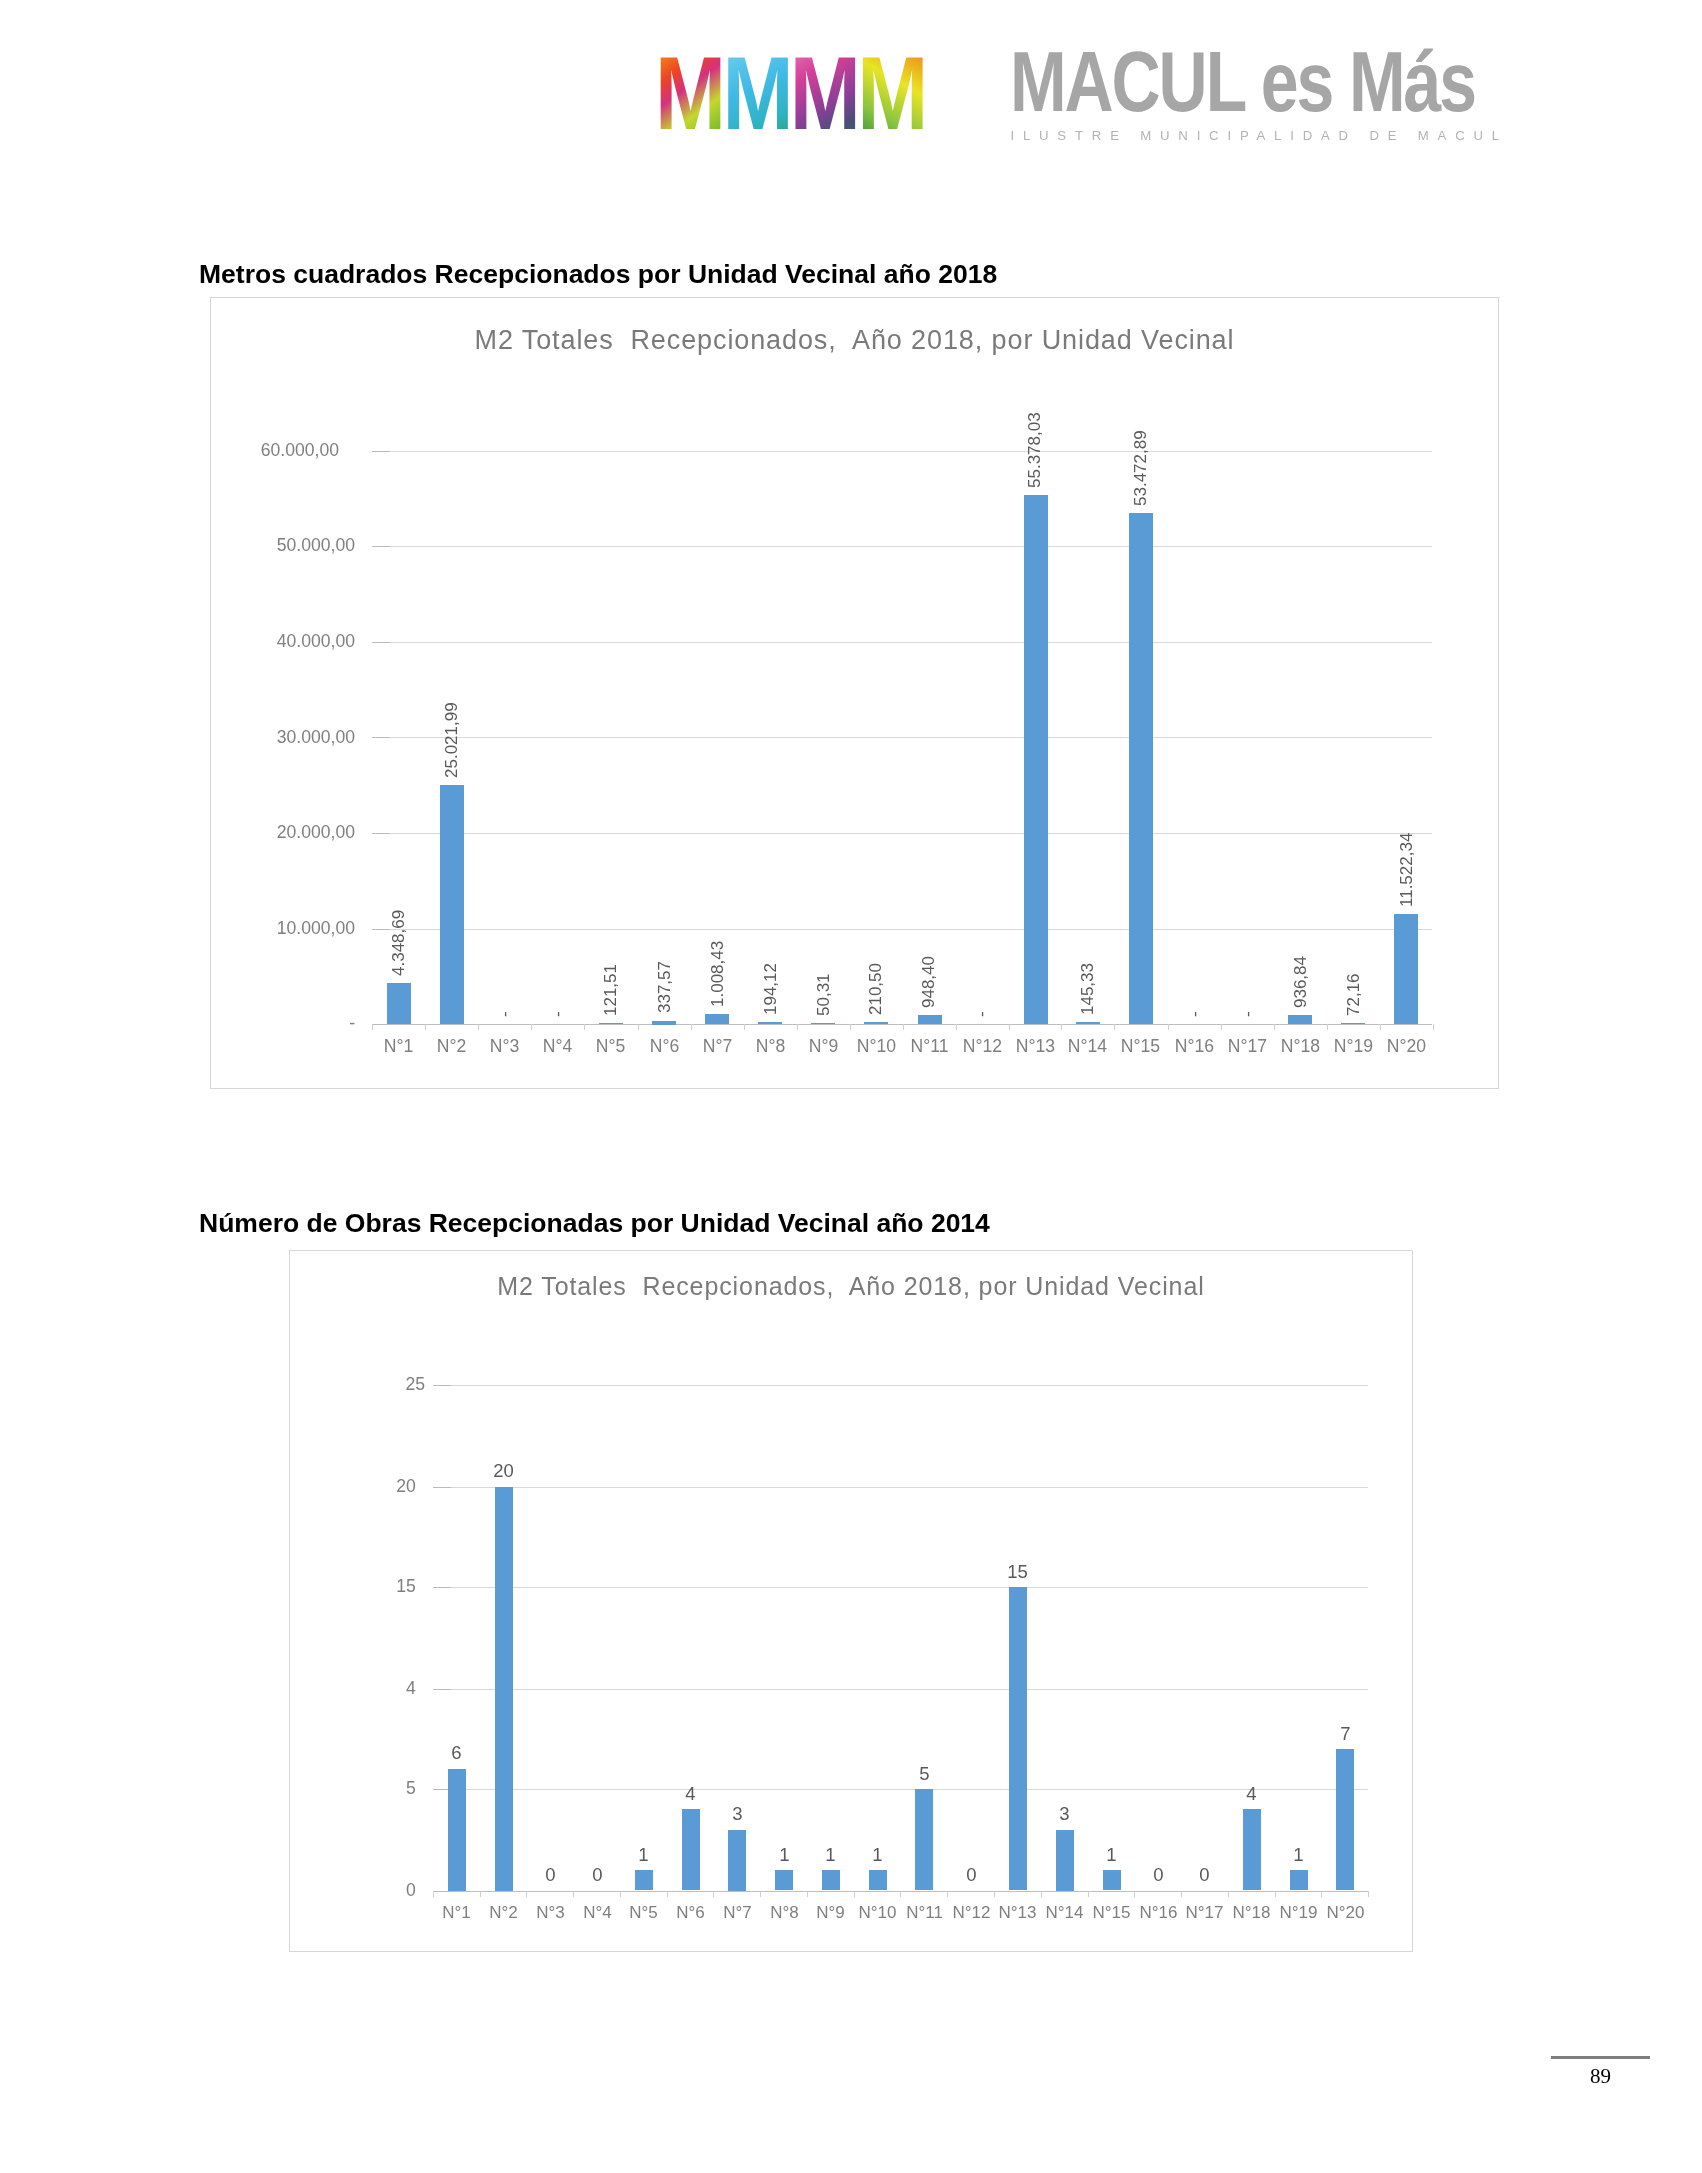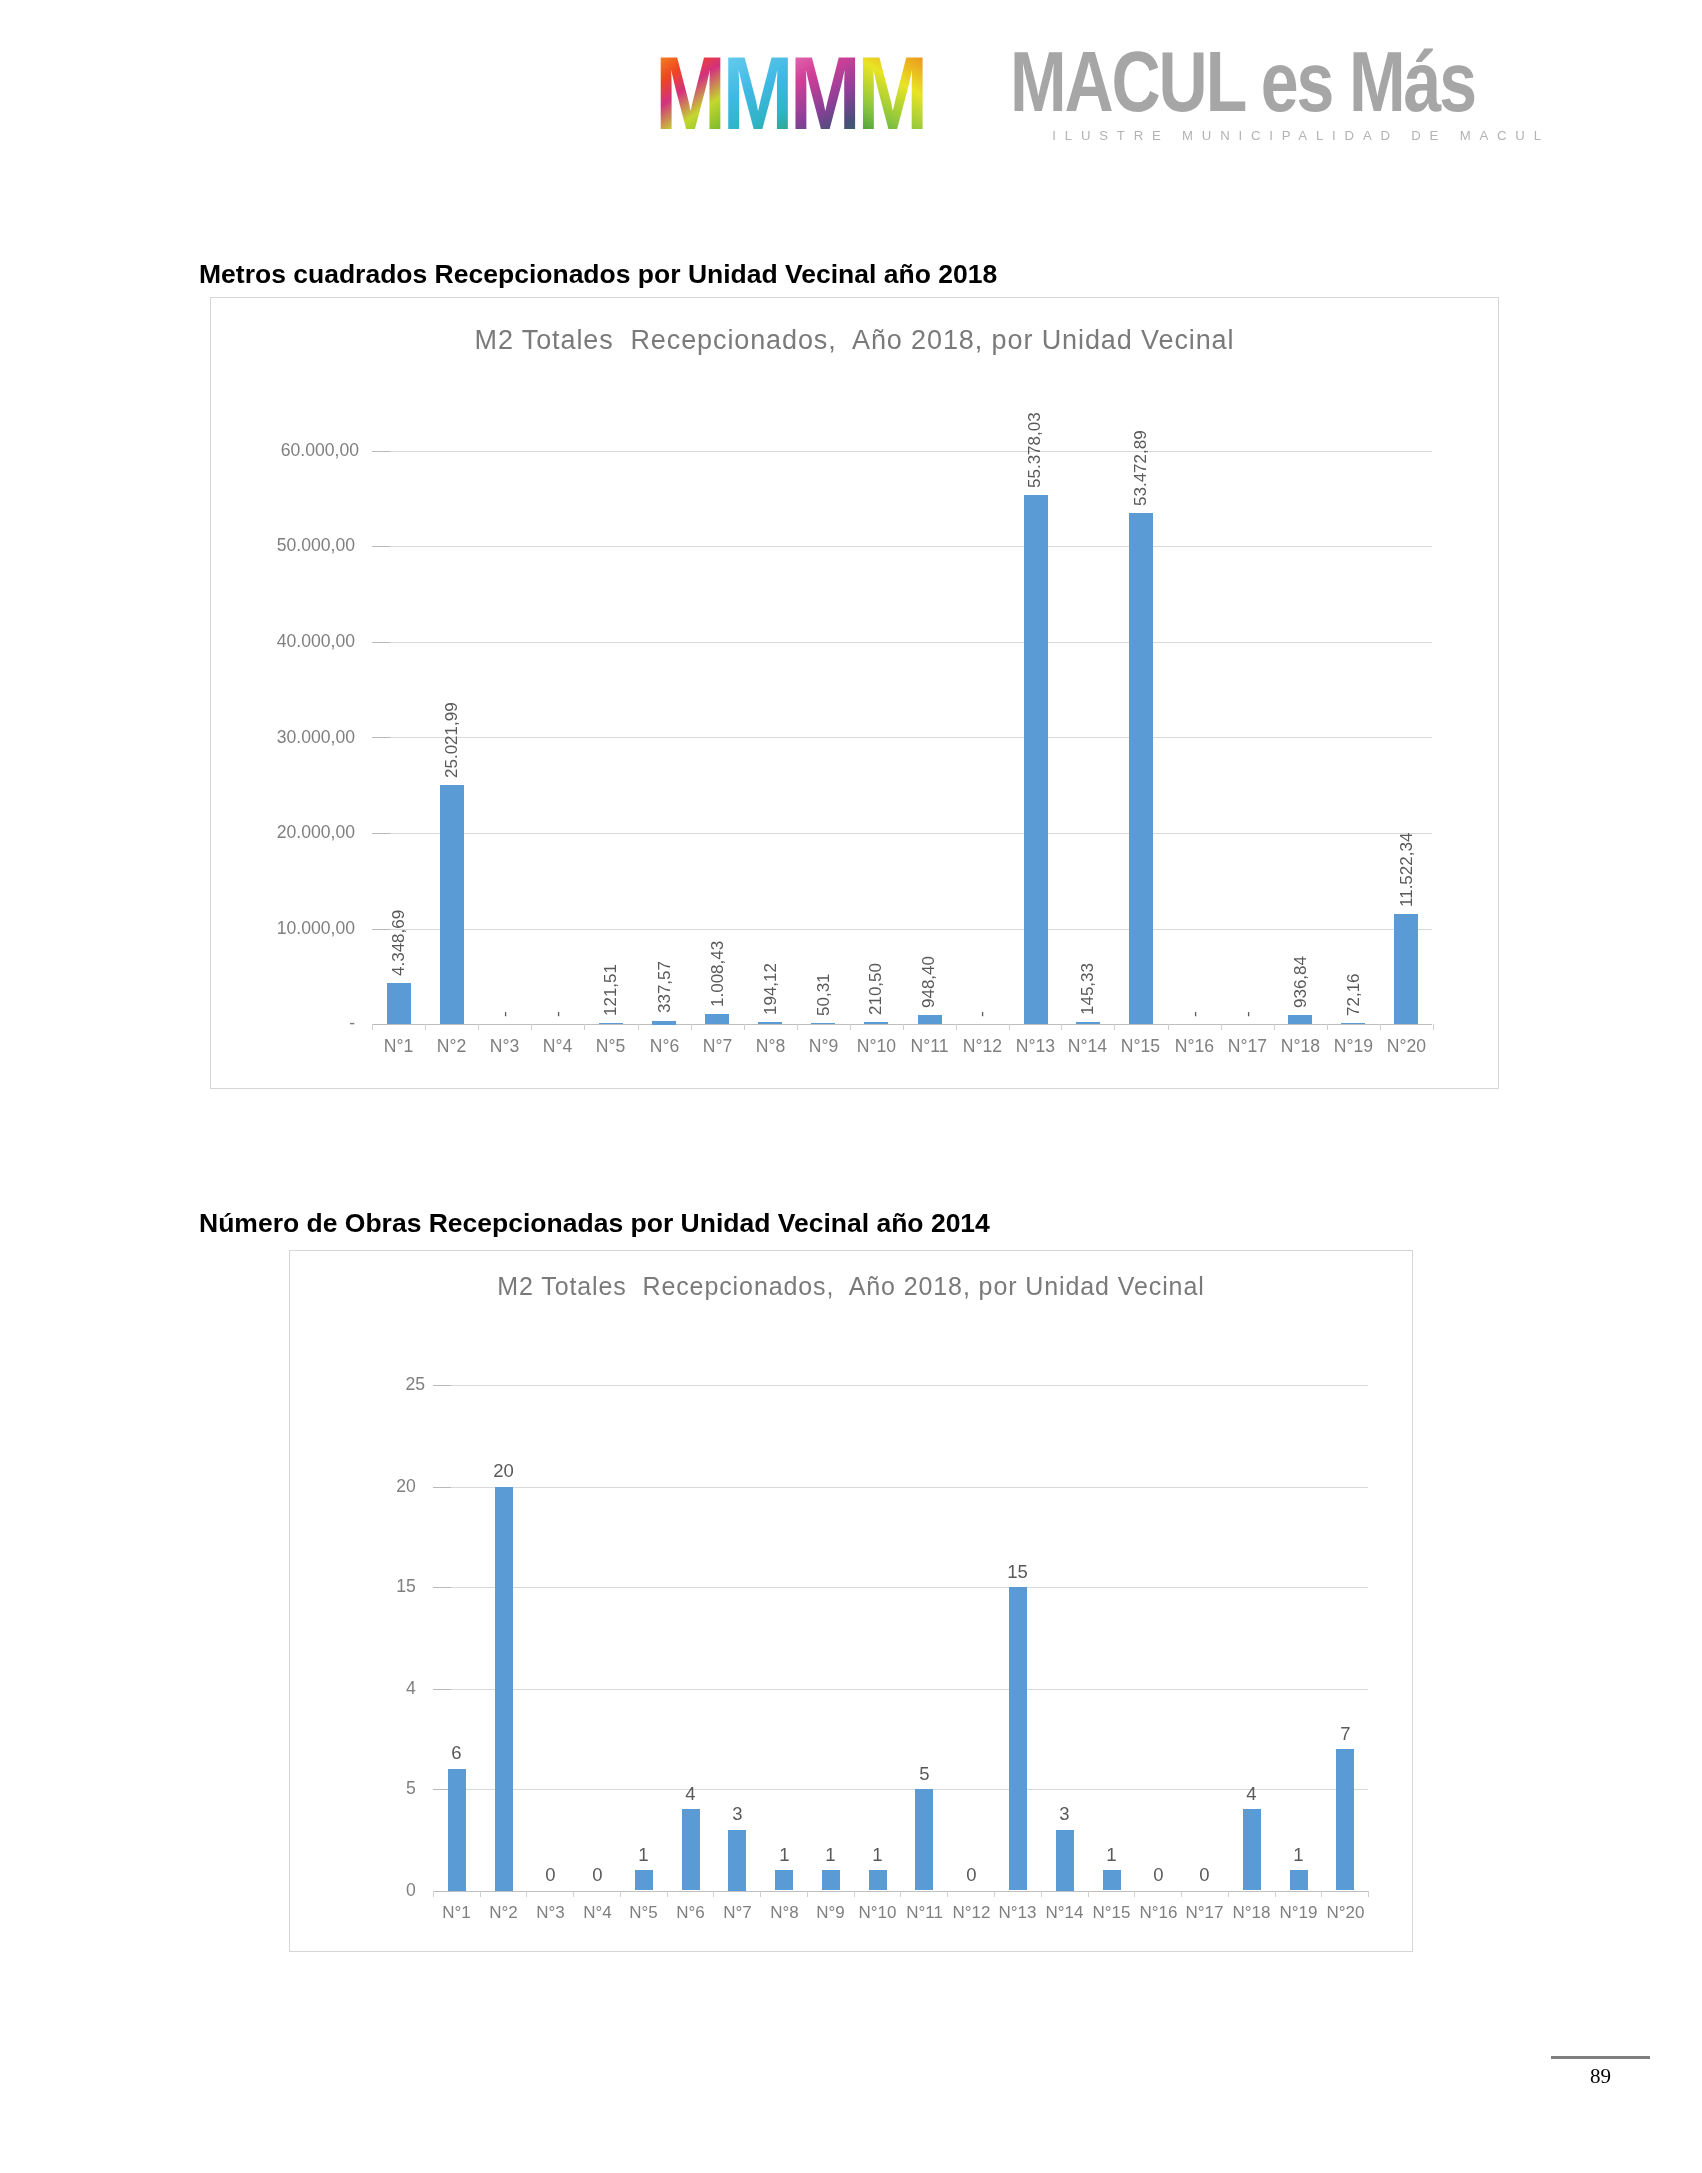--- a/index.html
+++ b/index.html
@@ -9,21 +9,21 @@
   }
   
   .logo{position:absolute;left:655px;top:46px;display:flex;align-items:flex-start;}
   .logo-ms{display:flex;font-weight:bold;font-size:104px;line-height:95px;
     letter-spacing:-4.4px;transform:scaleX(0.82);transform-origin:left top;white-space:nowrap;}
   .logo-ms .m{-webkit-background-clip:text;background-clip:text;color:transparent;}
   .m1{background-image:linear-gradient(150deg,#f5a11c 0%,#ef4423 28%,#d4317f 45%,#c3d82e 68%,#6fb52c 95%);}
   .m2{background-image:linear-gradient(160deg,#6fd0ee 0%,#3fb9e4 45%,#2fb3c4 75%,#2ea06f 100%);}
   .m3{background-image:linear-gradient(155deg,#e878b8 0%,#d23f97 30%,#8c3f98 60%,#4a4e7a 82%,#2e6e63 100%);}
   .m4{background-image:linear-gradient(205deg,#f07d1a 0%,#e8e424 38%,#8cc63f 70%,#2f8f3c 100%);}
-  .logo-right{margin-left:26.5px;text-align:center;}
+  .logo-right{margin-left:26.5px;}
   .logo-title{font-size:85px;line-height:72px;font-weight:bold;color:#a6a6a6;
     letter-spacing:-2.6px;transform:scaleX(0.8);transform-origin:left top;white-space:nowrap;}
   .logo-sub{margin-top:9.7px;font-size:13.2px;letter-spacing:8.8px;color:#b3b3b3;white-space:nowrap;}
   
   .h1{position:absolute;left:199px;font-size:26.5px;font-weight:bold;color:#000;white-space:nowrap;}
   #heading1{top:259px;}
   #heading2{top:1208px;}
   
   .chart-box{position:absolute;background:#fff;border:0.9px solid #d6d6d6;}
   #chart1{left:210px;top:297px;width:1287px;height:790px;}
@@ -62,21 +62,21 @@
       <div class="logo-sub">ILUSTRE MUNICIPALIDAD DE MACUL</div>
     </div>
   </div>
 
   <div class="h1" id="heading1">Metros cuadrados Recepcionados por Unidad Vecinal año 2018</div>
 
   <div class="chart-box" id="chart1">
       <div class="chart-title" style="top: 26.5px; font-size: 27px; color: rgb(122, 122, 122);">M2 Totales  Recepcionados,  Año 2018, por Unidad Vecinal</div>
       <div class="gridline" style="left: 161px; top: 153px; width: 1060px;"></div>
       <div class="ytick-stub" style="left: 161px; top: 153px;"></div>
-      <div class="ylabel" style="left: 24px; width: 124px; top: 143px; font-size: 17.6px;">60.000,00</div>
+      <div class="ylabel" style="left: 4px; width: 124px; top: 143px; font-size: 17.6px;">60.000,00</div>
       <div class="gridline" style="left: 161px; top: 248px; width: 1060px;"></div>
       <div class="ytick-stub" style="left: 161px; top: 248px;"></div>
       <div class="ylabel" style="left: 20px; width: 124px; top: 238px; font-size: 17.6px;">50.000,00</div>
       <div class="gridline" style="left: 161px; top: 344px; width: 1060px;"></div>
       <div class="ytick-stub" style="left: 161px; top: 344px;"></div>
       <div class="ylabel" style="left: 20px; width: 124px; top: 334px; font-size: 17.6px;">40.000,00</div>
       <div class="gridline" style="left: 161px; top: 439px; width: 1060px;"></div>
       <div class="ytick-stub" style="left: 161px; top: 439px;"></div>
       <div class="ylabel" style="left: 20px; width: 124px; top: 430px; font-size: 17.6px;">30.000,00</div>
       <div class="gridline" style="left: 161px; top: 535px; width: 1060px;"></div>

